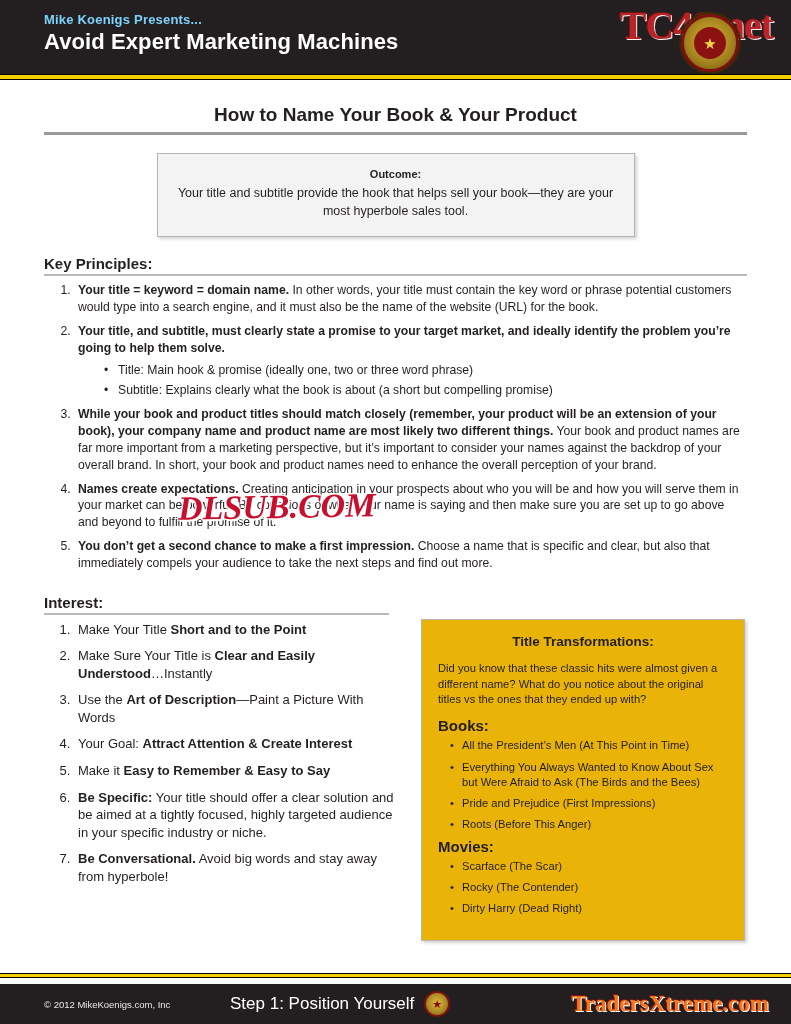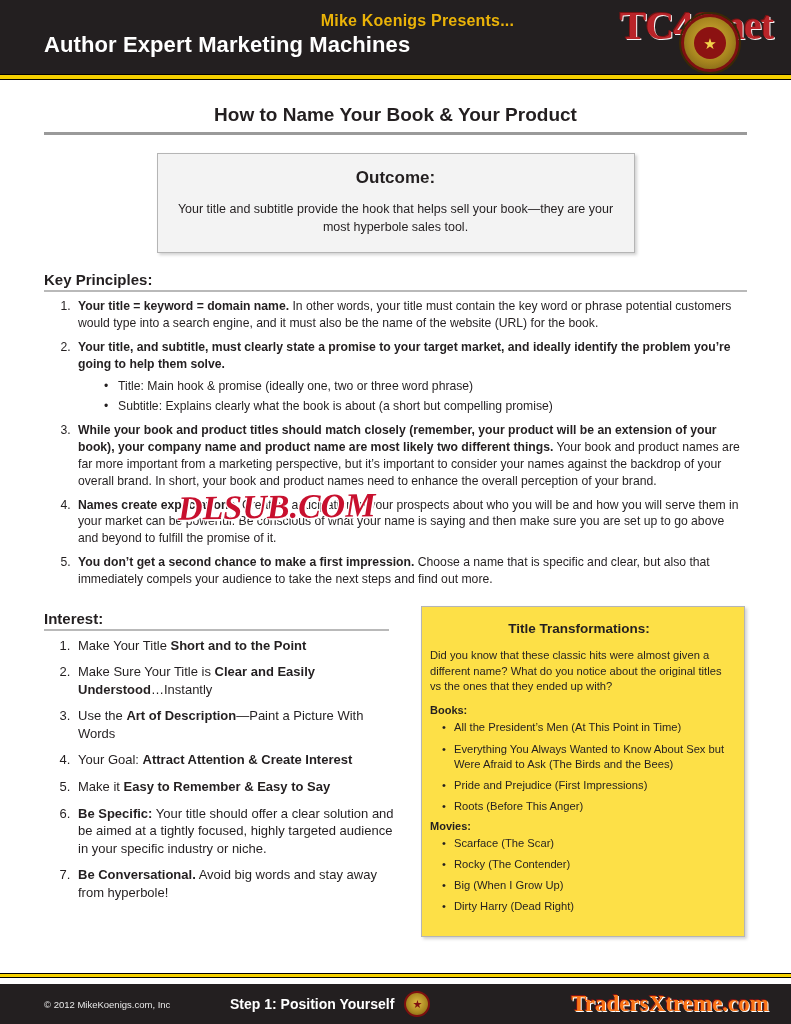--- a/index.html
+++ b/index.html
@@ -16,26 +16,25 @@
 
   
   .header {
     position: relative;
     height: 74px;
     background: #231f20;
     color: #ffffff;
     padding: 12px 0 0 44px;
   }
   .header-presents {
-    font-size: 16px;
+    font-size: 13px;
     font-weight: bold;
     letter-spacing: .2px;
     margin: 0 0 2px 0;
-    color: #eab308;
-    text-align: center;
+    color: #7dd3fc;
   }
   .header-title {
     font-size: 22px;
     font-weight: bold;
     letter-spacing: .1px;
     margin: 0;
     color: #ffffff;
   }
   .header-rule {
     height: 6px;
@@ -97,23 +96,23 @@
   .outcome-box {
     width: 478px;
     margin: 0 auto 18px auto;
     border: 1px solid #b5b5b5;
     background: #f3f3f3;
     padding: 14px 18px 16px 18px;
     box-shadow: 2px 2px 3px rgba(0,0,0,.18);
   }
   .outcome-head {
     text-align: center;
-    font-size: 17px;
-    font-weight: bold;
-    margin-bottom: 12px;
+    font-size: 11px;
+    font-weight: bold;
+    margin-bottom: 4px;
   }
   .outcome-text {
     text-align: center;
     font-size: 12.5px;
     line-height: 1.45;
   }
 
   
   .section-head {
     font-size: 15px;
@@ -161,39 +160,40 @@
     margin: 2px 0 0 0;
     padding-left: 30px;
     font-size: 13px;
     line-height: 1.35;
   }
   ol.criteria > li { margin-bottom: 9px; padding-left: 4px; }
   ol.criteria b { font-weight: bold; }
 
   .tt-box {
     border: 1px solid #b5b5b5;
-    background: #fde047;
-    padding: 14px 16px 16px 8px;
+    background: #eab308;
+    padding: 14px 16px 16px 16px;
     box-shadow: 2px 2px 3px rgba(0,0,0,.18);
     min-height: 322px;
+    margin-top: 29px;
   }
   .tt-head {
     text-align: center;
     font-weight: bold;
     font-size: 13.5px;
     margin-bottom: 12px;
   }
   .tt-intro {
     font-size: 11.2px;
     line-height: 1.42;
     margin-bottom: 9px;
   }
   .tt-sub {
     font-weight: bold;
-    font-size: 11px;
+    font-size: 15px;
     margin: 6px 0 4px 0;
   }
   ul.tt-list {
     list-style: none;
     margin: 0 0 6px 0;
     padding-left: 12px;
     font-size: 11.2px;
     line-height: 1.35;
   }
   ul.tt-list li { margin-bottom: 6px; position: relative; padding-left: 12px; }
@@ -236,22 +236,22 @@
     display: flex;
     align-items: center;
   }
   .footer-copy {
     font-size: 9.5px;
     padding-left: 44px;
     width: 230px;
     color: #e8e8e8;
   }
   .footer-step {
-    font-size: 14px;
-    font-weight: bold;
+    font-size: 17px;
+    font-weight: normal;
     flex: 0 0 auto;
   }
   .footer-seal {
     width: 26px; height: 26px;
     border-radius: 50%;
     background: radial-gradient(circle at 50% 45%, #e0bb45 0%, #a8861f 60%, #6e5512 100%);
     border: 2px solid #7e1010;
     margin-left: 10px;
     display:flex; align-items:center; justify-content:center;
     color:#7e1010; font-size:11px;
@@ -264,21 +264,21 @@
     font-size: 23px;
     color: #f97316;
     text-shadow: 1px 1px 0 #ffffff, -1px -1px 0 #7e1212;
   }
 </style>
 </head>
 <body>
 
 <div class="header">
   <div class="header-presents">Mike Koenigs Presents...</div>
-  <div class="header-title">Author Expert Marketing Machines</div>
+  <div class="header-title">Avoid Expert Marketing Machines</div>
   <div class="watermark-tc">TC4S.net</div>
   <div class="header-seal">
     <div class="inner">★</div>
   </div>
 </div>
 <div class="header-rule"></div>
 
 <div class="page">
 
   <div class="doc-title">How to Name Your Book &amp; Your Product</div>
@@ -326,21 +326,20 @@
         <ul class="tt-list" id="books-list">
             <li>All the President’s Men (At This Point in Time)</li>
             <li>Everything You Always Wanted to Know About Sex but Were Afraid to Ask (The Birds and the Bees)</li>
             <li>Pride and Prejudice (First Impressions)</li>
             <li>Roots (Before This Anger)</li>
           </ul>
         <div class="tt-sub">Movies:</div>
         <ul class="tt-list" id="movies-list">
             <li>Scarface (The Scar)</li>
             <li>Rocky (The Contender)</li>
-            <li>Big (When I Grow Up)</li>
             <li>Dirty Harry (Dead Right)</li>
           </ul>
       </div>
     </div>
   </div>
 
 </div>
 
 <div class="watermark-dlsub">DLSUB.COM</div>
 

